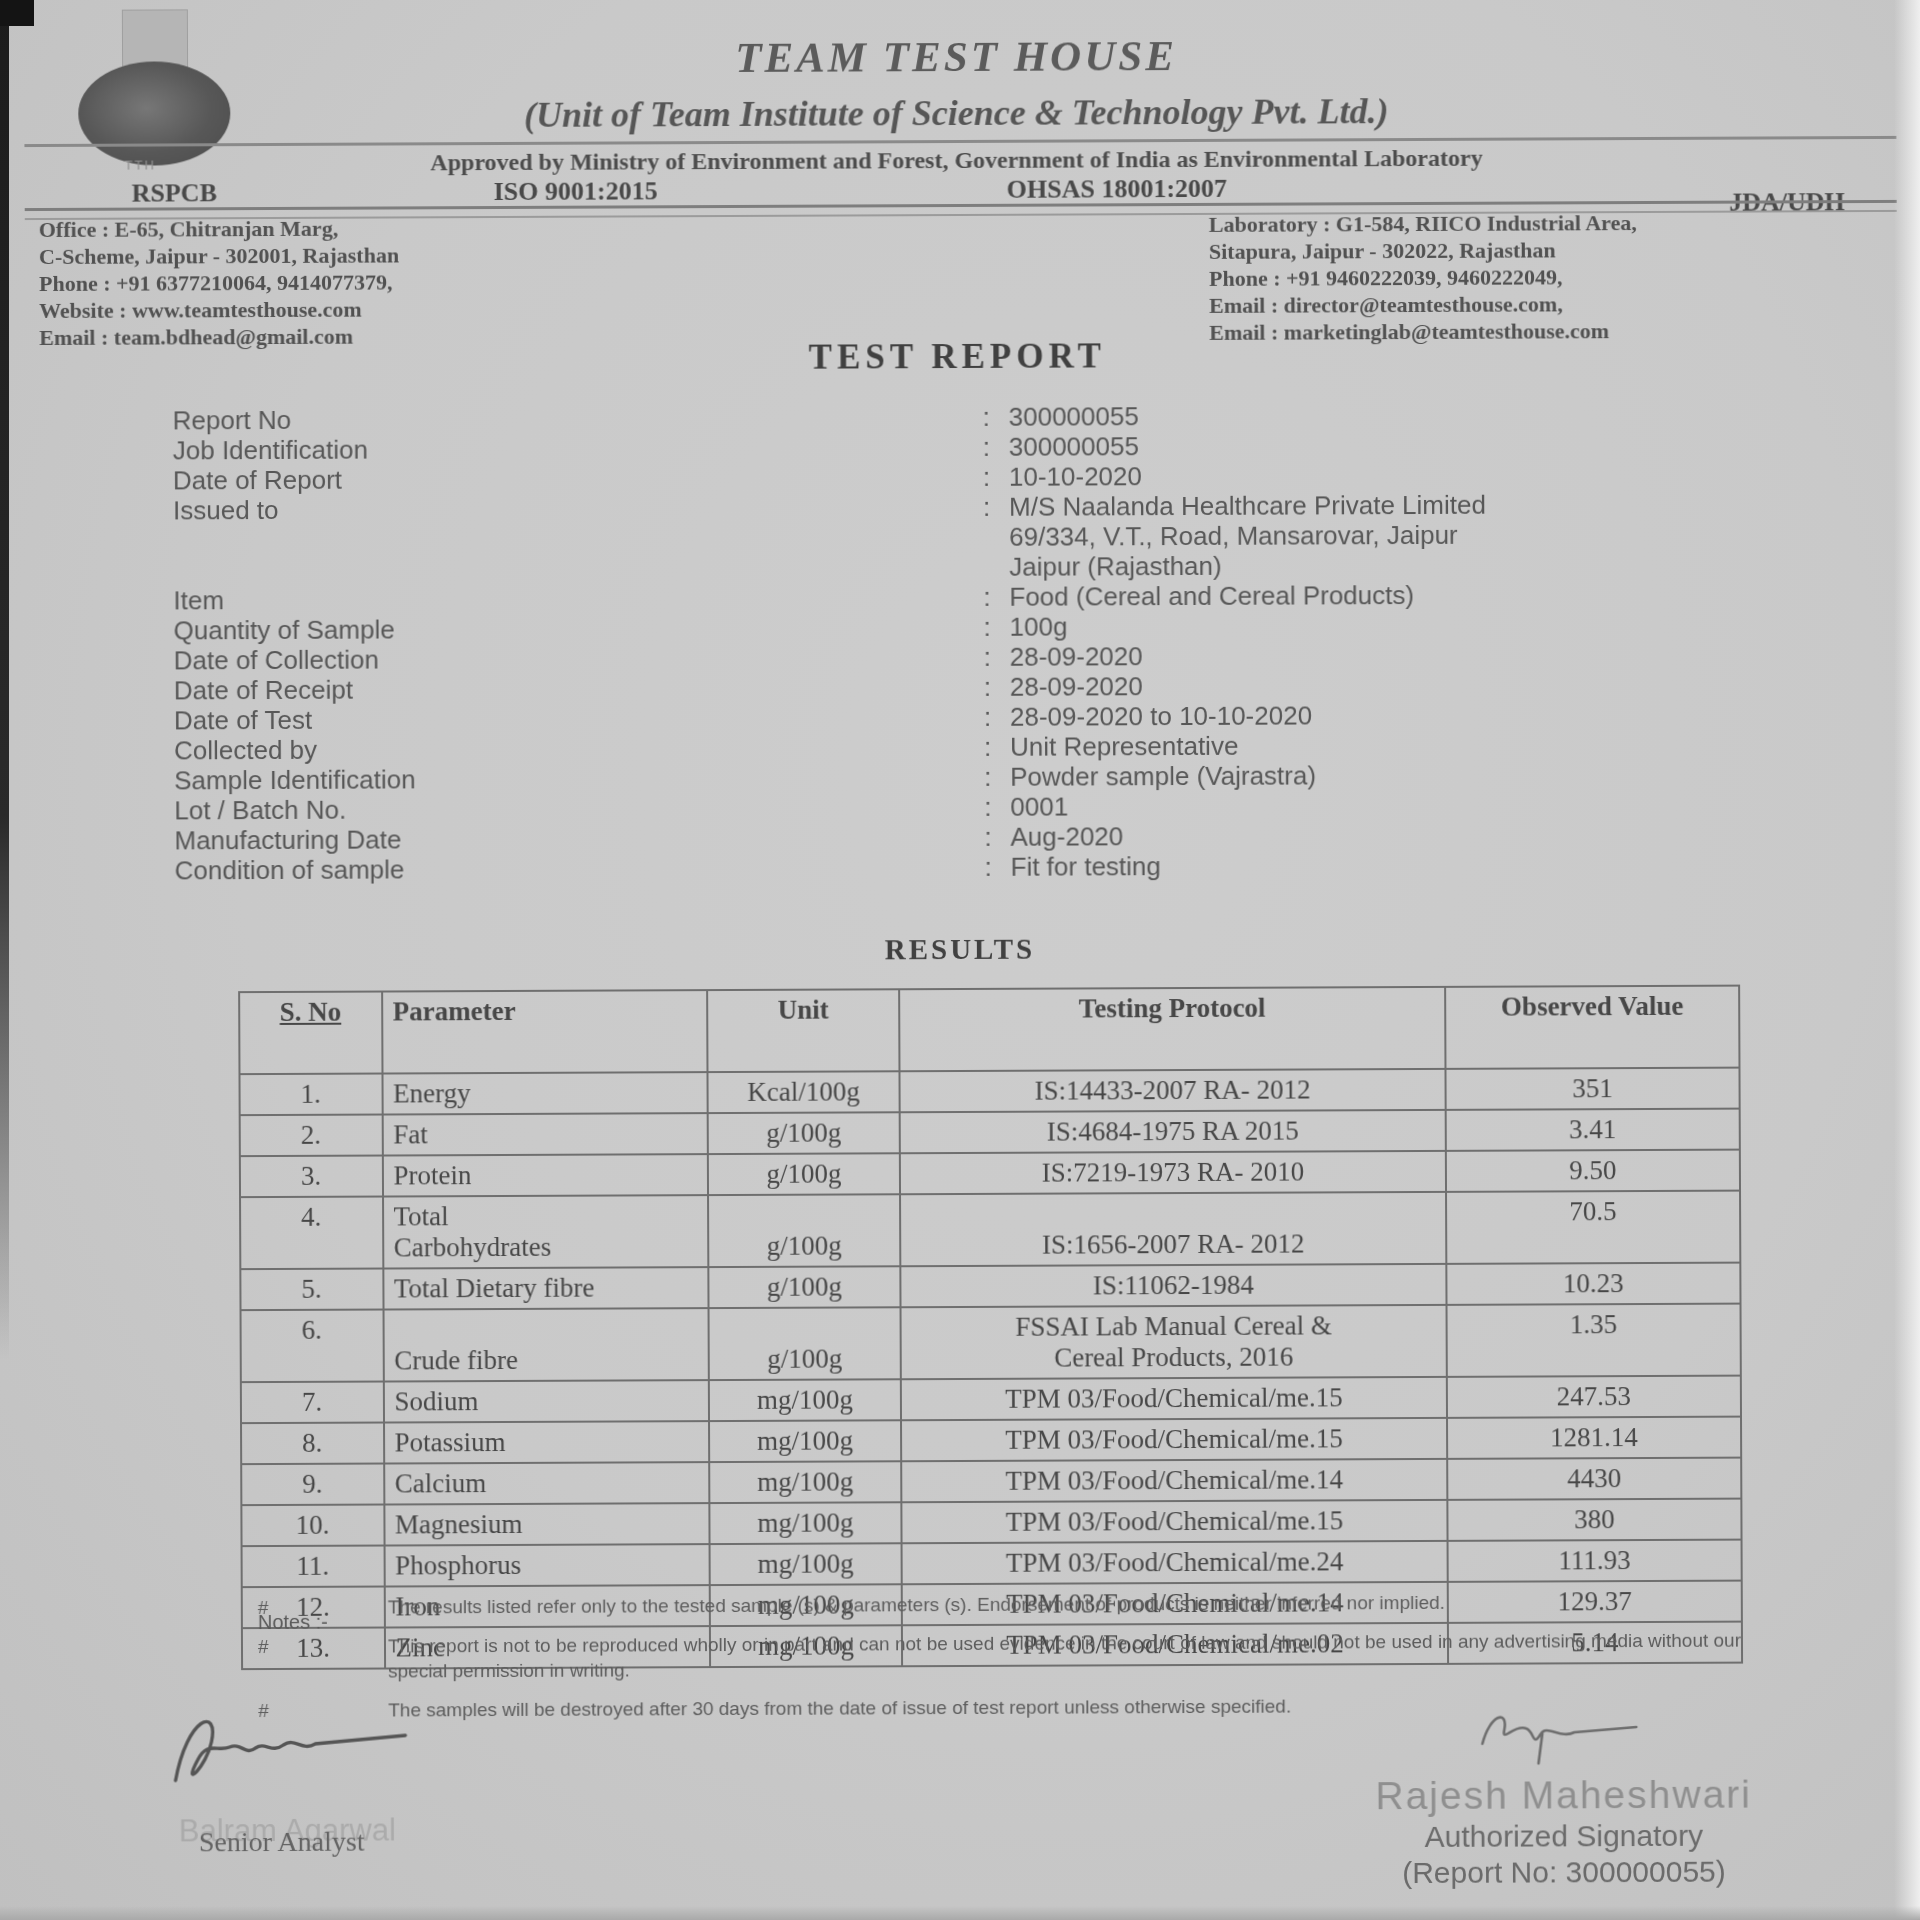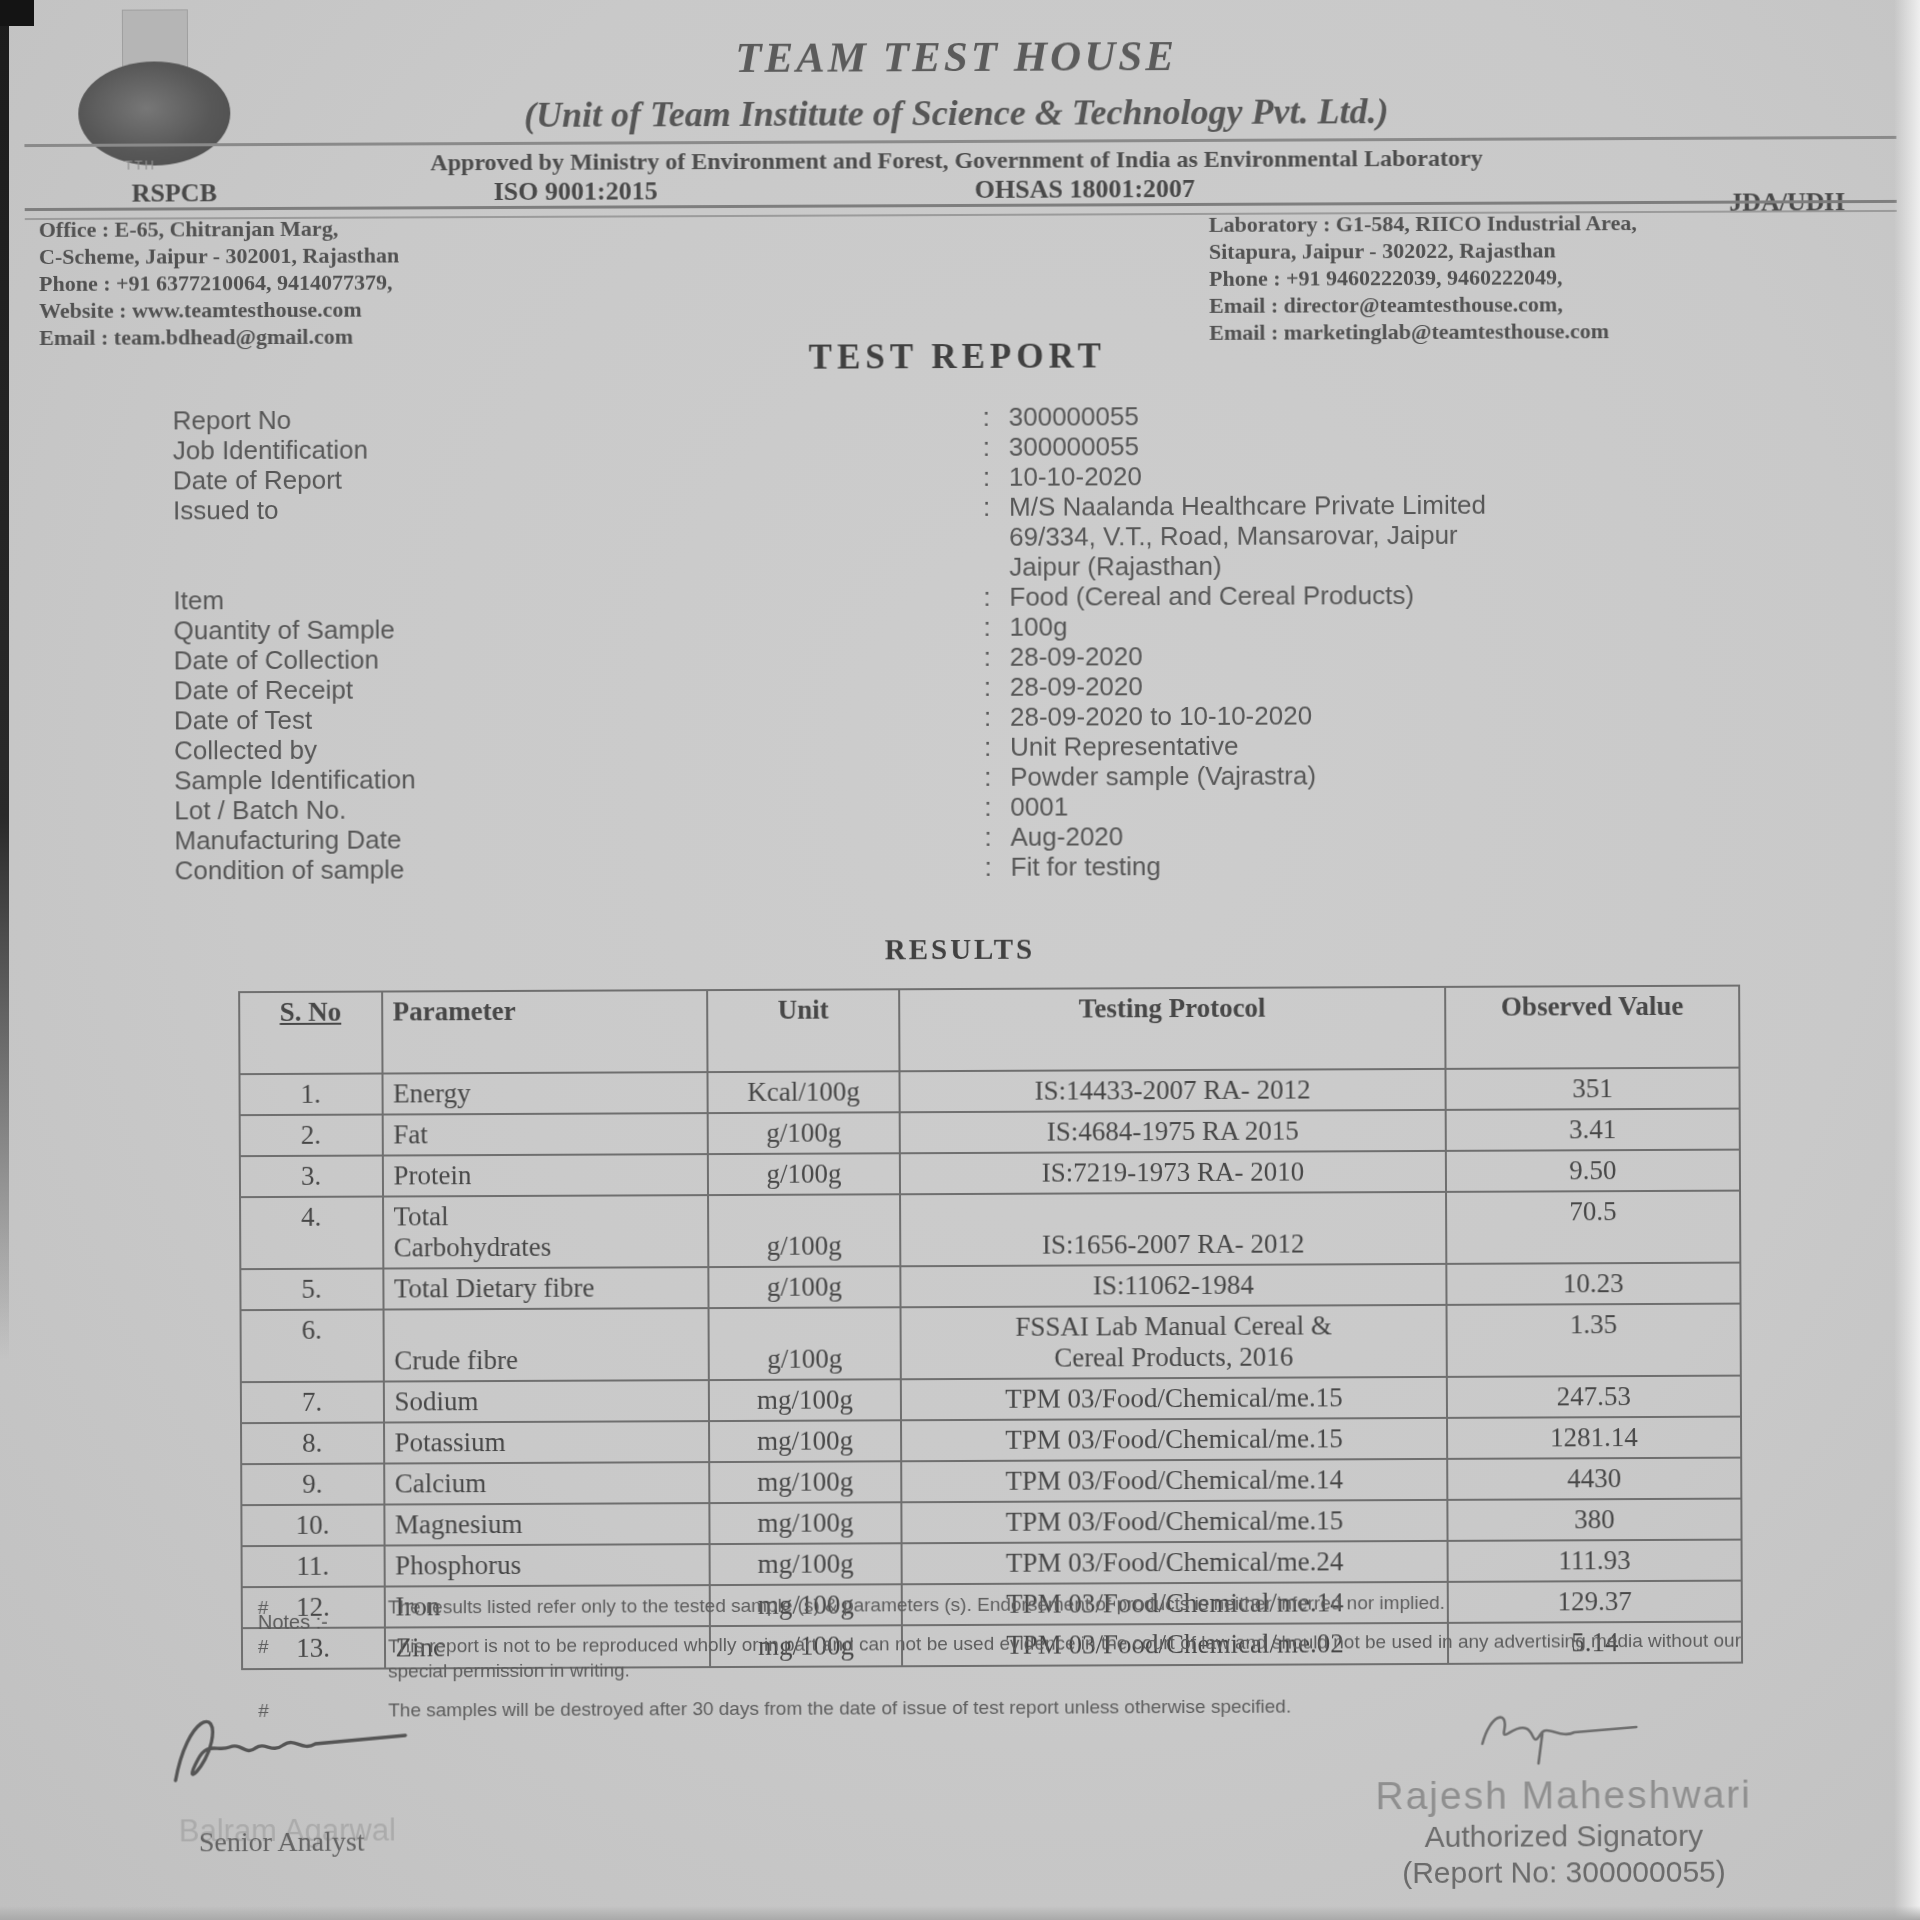--- a/index.html
+++ b/index.html
@@ -24,21 +24,21 @@
               background:radial-gradient(ellipse at 45% 45%, #777 0%, #585858 55%, #4c4c4c 100%);}
   .logo .logotext{position:absolute;left:50px;top:148px;font-size:13px;color:#8f8f8f;letter-spacing:2px;font-family:Liberation Sans, sans-serif;}
   .org-name{position:absolute;left:0;top:32px;width:100%;text-align:center;
             font-size:43px;font-weight:bold;font-style:italic;letter-spacing:3px;color:#5c5c5c;}
   .org-sub{position:absolute;left:0;top:92px;width:100%;text-align:center;
            font-size:36px;font-weight:bold;font-style:italic;color:#575757;}
   .rule1{position:absolute;left:28px;top:140px;right:20px;height:3px;background:#8a8a8a;}
   .approval{position:absolute;left:0;top:147px;width:100%;text-align:center;
             font-size:24px;font-weight:bold;color:#4e4e4e;}
   .accred{position:absolute;top:175px;font-size:26px;font-weight:bold;color:#4a4a4a;}
-  .accred.a0{left:135px;} .accred.a1{left:497px;} .accred.a2{left:978px;} .accred.a3{right:72px;margin-top:16px;}
+  .accred.a0{left:135px;} .accred.a1{left:497px;} .accred.a2{left:1010px;} .accred.a3{right:72px;margin-top:16px;}
   .rule2{position:absolute;left:28px;top:204px;right:20px;height:7px;
          border-top:3px solid #7e7e7e;border-bottom:2px solid #9a9a9a;}
   .contact{position:absolute;top:212px;font-size:22px;font-weight:bold;line-height:27px;color:#525252;}
   .contact.left{left:42px;width:610px;}
   .contact.right{left:1212px;width:690px;}
 
   .report-title{position:absolute;left:0;top:337px;width:100%;text-align:center;
                 font-size:35px;font-weight:bold;letter-spacing:5px;color:#414141;}
 
   

